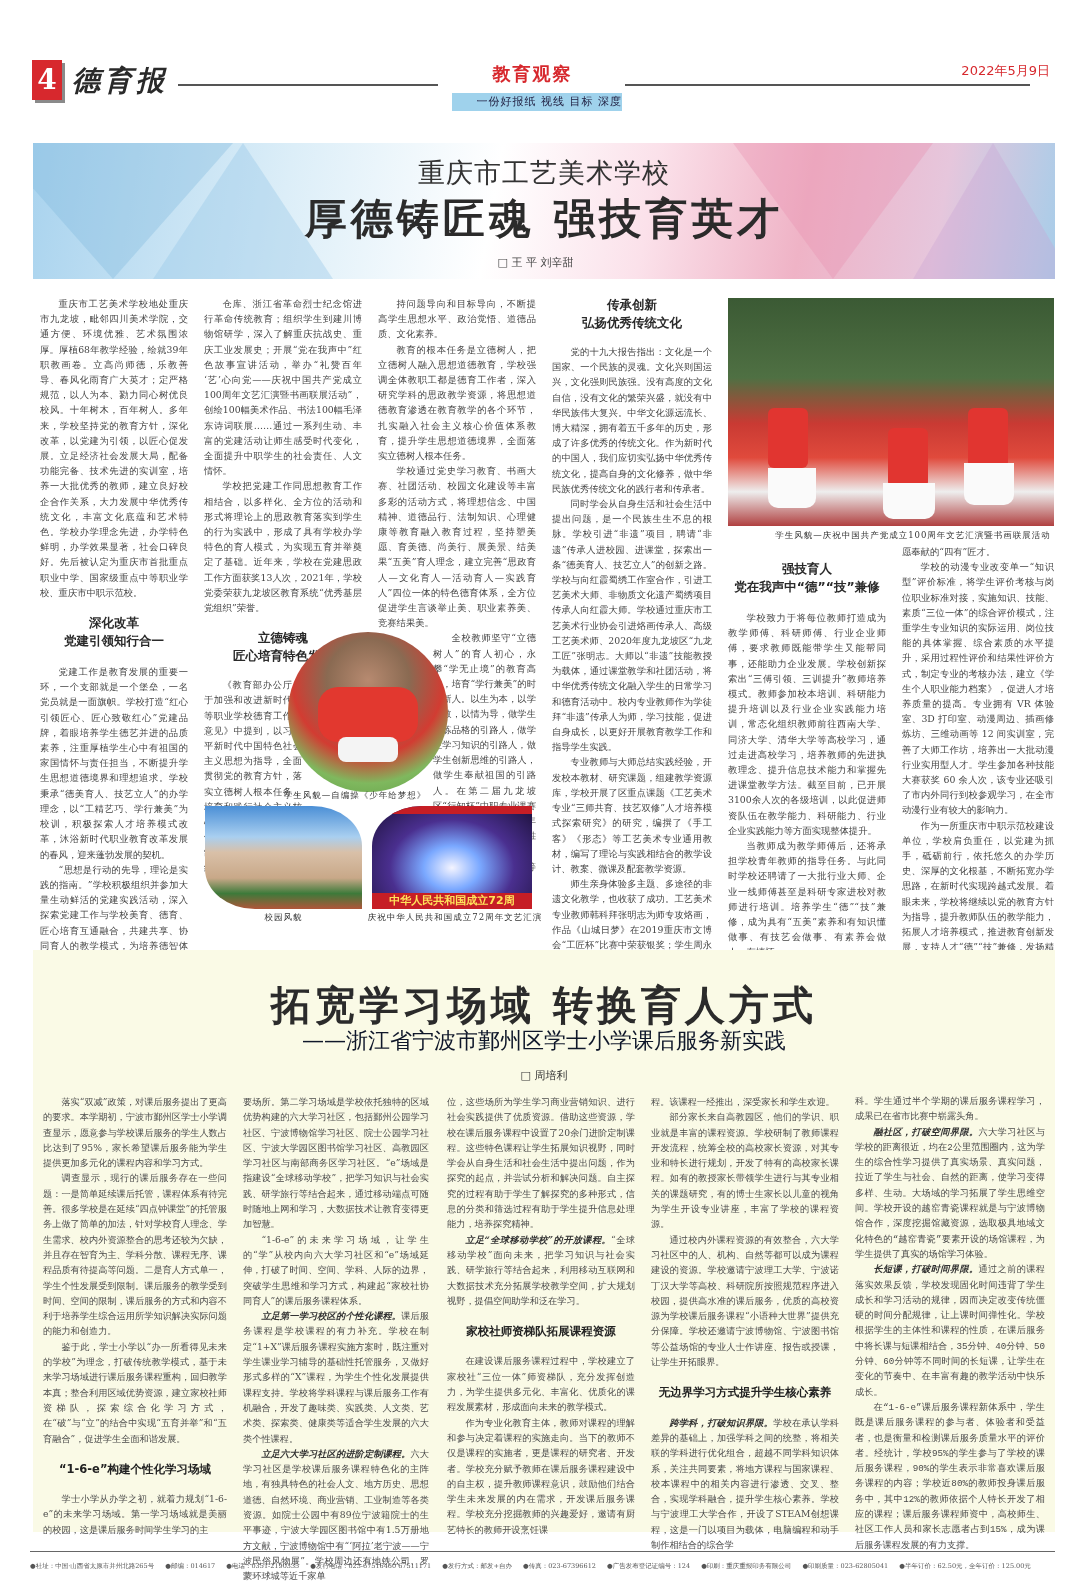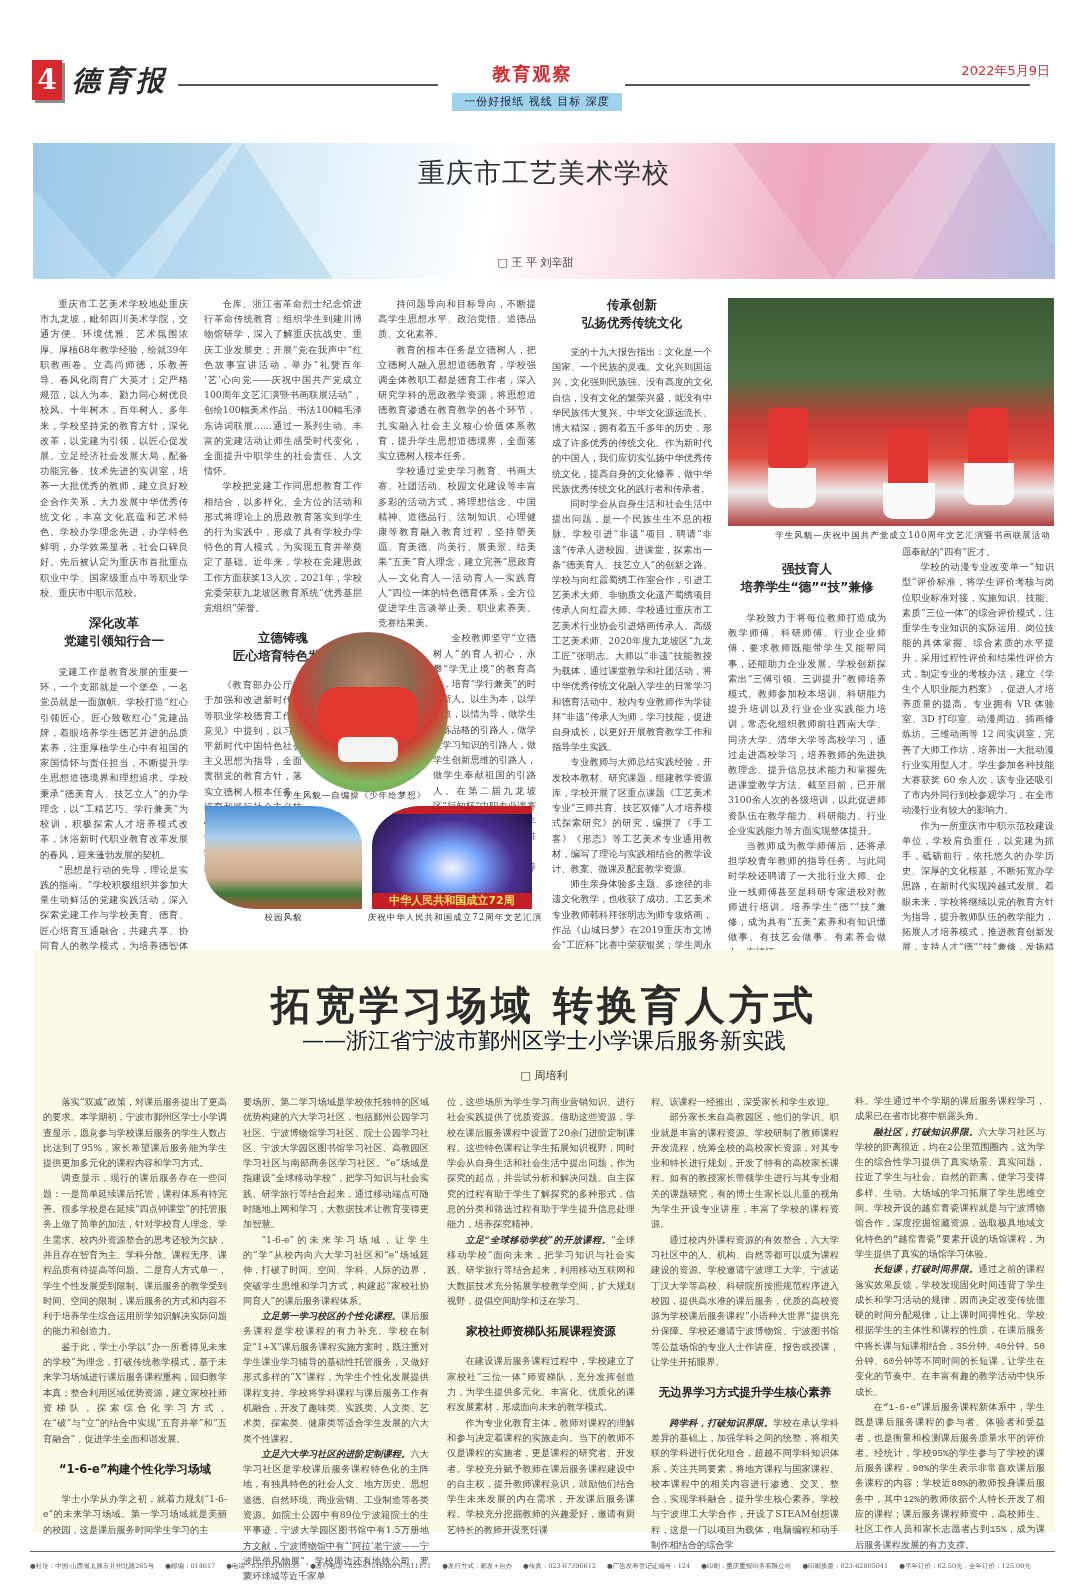--- a/index.html
+++ b/index.html
@@ -11,21 +11,21 @@
   .page-num { position: absolute; left: 32px; top: 60px; width: 30px; height: 40px; background: #d7282d;
     color: #fff; font-family: "DejaVu Serif", serif; font-weight: bold; font-size: 28px; text-align: center; line-height: 40px;
     box-shadow: 3px 3px 0 #8a8a8a; }
   .paper-name { position: absolute; left: 72px; top: 62px; font-family: "DejaVu Serif", serif; font-style: italic; font-weight: bold;
     font-size: 28px; color: #2a2a2a; letter-spacing: 4px; }
   .rule-left { position: absolute; left: 178px; top: 84px; width: 260px; height: 2px; background: #555; }
   .rule-right { position: absolute; left: 625px; top: 84px; width: 405px; height: 2px; background: #555; }
   .section-title { position: absolute; left: 440px; top: 62px; width: 185px; text-align: center;
     font-family: "DejaVu Sans", sans-serif; font-weight: bold; font-size: 18px; color: #d7282d; letter-spacing: 2px; }
   .slogan { position: absolute; left: 452px; top: 93px; width: 170px; height: 18px; background: #9fd2ec;
-    font-size: 11px; color: #224; text-align: center; line-height: 18px; letter-spacing: 1px; }
+    font-size: 11px; color: #224; text-align: right; line-height: 18px; letter-spacing: 1px; }
   .date { position: absolute; right: 30px; top: 62px; font-family: "DejaVu Sans", sans-serif; font-size: 13px; color: #d7282d; }
 
   
   .banner1 { position: absolute; left: 33px; top: 143px; width: 1022px; height: 136px;
     background: linear-gradient(100deg, #a9d3ee 0%, #dceef8 25%, #ffffff 45%, #fbe1ea 60%, #efb3c6 75%, #e6c6dc 88%, #a7cde9 100%);
     overflow: hidden; }
   .banner1 .tri { position: absolute; width: 0; height: 0; opacity: .35; }
   .banner1 .kicker { position: absolute; left: 0; right: 0; top: 12px; text-align: center; font-family: "DejaVu Serif", serif;
     font-size: 27px; color: #333; letter-spacing: 1px; }
   .banner1 .headline { position: absolute; left: 0; right: 0; top: 48px; text-align: center; font-family: "DejaVu Sans", sans-serif;
@@ -72,20 +72,21 @@
   <div class="slogan">一份好报纸  视线 目标 深度</div>
   <div class="date">2022年5月9日</div>
 </div>
 
 <div class="banner1">
   <div class="tri" style="left:-40px;top:0;border-left:120px solid transparent;border-right:120px solid transparent;border-top:136px solid #7fb6de;"></div>
   <div class="tri" style="left:120px;top:0;border-left:90px solid transparent;border-right:90px solid transparent;border-bottom:136px solid #8fc2e6;"></div>
   <div class="tri" style="left:700px;top:0;border-left:100px solid transparent;border-right:100px solid transparent;border-top:136px solid #e890ae;"></div>
   <div class="tri" style="left:880px;top:0;border-left:80px solid transparent;border-right:80px solid transparent;border-bottom:136px solid #c9a3d4;"></div>
   <div class="kicker">重庆市工艺美术学校</div>
+  <div class="headline">厚德铸匠魂  强技育英才</div>
   <div class="byline">□ 王 平   刘辛甜</div>
 </div>
 
 <div class="col" style="left:40px;top:296px;width:148px;">
   <p>重庆市工艺美术学校地处重庆市九龙坡，毗邻四川美术学院，交通方便、环境优雅、艺术氛围浓厚。厚植68年教学经验，绘就39年职教画卷。立高尚师德，乐教善导、春风化雨育广大英才；定严格规范，以人为本、勠力同心树优良校风。十年树木，百年树人。多年来，学校坚持党的教育方针，深化改革，以党建为引领，以匠心促发展。立足经济社会发展大局，配备功能完备、技术先进的实训室，培养一大批优秀的教师，建立良好校企合作关系，大力发展中华优秀传统文化，丰富文化底蕴和艺术特色。学校办学理念先进，办学特色鲜明，办学效果显著，社会口碑良好。先后被认定为重庆市首批重点职业中学、国家级重点中等职业学校、重庆市中职示范校。</p>
   <div style="height:14px"></div>
   <div class="subhead">
     <div>深化改革</div>
     <div>党建引领知行合一</div>
   </div>
@@ -133,21 +134,21 @@
   <div style="position:absolute;left:155px;top:185px;width:52px;height:36px;background:#fafafa;border-radius:0 0 10px 10px;"></div>
   <div style="position:absolute;left:240px;top:110px;width:40px;height:60px;background:#e13530;border-radius:6px;"></div>
   <div style="position:absolute;left:236px;top:165px;width:50px;height:42px;background:#fafafa;border-radius:0 0 10px 10px;"></div>
 </div>
 <div class="caption" style="left:750px;top:530px;width:326px;">学生风貌—庆祝中国共产党成立100周年文艺汇演暨书画联展活动</div>
 
 <div class="col" style="left:728px;top:544px;width:158px;">
   <div style="height:16px"></div>
   <div class="subhead">
     <div>强技育人</div>
-    <div>培养学生“德”“技”兼修</div>
+    <div>党在我声中“德”“技”兼修</div>
   </div>
   <div style="height:14px"></div>
   <p>学校致力于将每位教师打造成为教学师傅、科研师傅、行业企业师傅，要求教师既能带学生又能帮同事，还能助力企业发展。学校创新探索出“三傅引领、三训提升”教师培养模式。教师参加校本培训、科研能力提升培训以及行业企业实践能力培训，常态化组织教师前往西南大学、同济大学、清华大学等高校学习，通过走进高校学习，培养教师的先进执教理念、提升信息技术能力和掌握先进课堂教学方法。截至目前，已开展3100余人次的各级培训，以此促进师资队伍在教学能力、科研能力、行业企业实践能力等方面实现整体提升。</p>
   <p>当教师成为教学师傅后，还将承担学校青年教师的指导任务。与此同时学校还聘请了一大批行业大师、企业一线师傅甚至是科研专家进校对教师进行培训。培养学生“德”“技”兼修，成为具有“五美”素养和有知识懂做事、有技艺会做事、有素养会做人、有情怀</p>
 </div>
 
 <div class="col" style="left:902px;top:544px;width:152px;">
   <p style="text-indent:0;">愿奉献的“四有”匠才。</p>
   <p>学校的动漫专业改变单一“知识型”评价标准，将学生评价考核与岗位职业标准对接，实施知识、技能、素质“三位一体”的综合评价模式，注重学生专业知识的实际运用、岗位技能的具体掌握、综合素质的水平提升，采用过程性评价和结果性评价方式，制定专业的考核办法，建立《学生个人职业能力档案》，促进人才培养质量的提高。专业拥有 VR 体验室、3D 打印室、动漫周边、插画修炼坊、三维动画等 12 间实训室，完善了大师工作坊，培养出一大批动漫行业实用型人才。学生参加各种技能大赛获奖 60 余人次，该专业还吸引了市内外同行到校参观学习，在全市动漫行业有较大的影响力。</p>
   <p>作为一所重庆市中职示范校建设单位，学校肩负重任，以党建为抓手，砥砺前行，依托悠久的办学历史、深厚的文化根基，不断拓宽办学思路，在新时代实现跨越式发展。着眼未来，学校将继续以党的教育方针为指导，提升教师队伍的教学能力，拓展人才培养模式，推进教育创新发展，支持人才“德”“技”兼修，发扬精益求精、锲而不舍的工匠精神，步履铿锵，迈向新征程。</p>
@@ -199,21 +200,21 @@
   <div class="a2col" style="left:618px;top:144px;width:188px;">
     <p style="text-indent:0;">程。该课程一经推出，深受家长和学生欢迎。</p>
     <p>部分家长来自高教园区，他们的学识、职业就是丰富的课程资源。学校研制了教师课程开发流程，统筹全校的高校家长资源，对其专业和特长进行规划，开发了特有的高校家长课程。如有的教授家长带领学生进行与其专业相关的课题研究，有的博士生家长以儿童的视角为学生开设专业讲座，丰富了学校的课程资源。</p>
     <p>通过校内外课程资源的有效整合，六大学习社区中的人、机构、自然等都可以成为课程建设的资源。学校邀请宁波理工大学、宁波诺丁汉大学等高校、科研院所按照规范程序进入校园，提供高水准的课后服务，优质的高校资源为学校课后服务课程“小语种大世界”提供充分保障。学校还邀请宁波博物馆、宁波图书馆等公益场馆的专业人士作讲座、报告或授课，让学生开拓眼界。</p>
     <div class="a2sub">无边界学习方式提升学生核心素养</div>
     <p><span class="lead">跨学科，打破知识界限。</span><span>学校在承认学科差异的基础上，加强学科之间的统整，将相关联的学科进行优化组合，超越不同学科知识体系，关注共同要素，将地方课程与国家课程、校本课程中的相关内容进行渗透、交叉、整合，实现学科融合，提升学生核心素养。学校与宁波理工大学合作，开设了STEAM创想课程，这是一门以项目为载体，电脑编程和动手制作相结合的综合学</span></p>
   </div>
 
   <div class="a2col" style="left:822px;top:144px;width:190px;font-family:Liberation Mono, monospace;">
     <p style="text-indent:0;">科。学生通过半个学期的课后服务课程学习，成果已在省市比赛中崭露头角。</p>
-    <p><span class="lead">融社区，打破知识界限。</span><span>六大学习社区与学校的距离很近，均在2公里范围圈内，这为学生的综合性学习提供了真实场景、真实问题，拉近了学生与社会、自然的距离，使学习变得多样、生动。大场域的学习拓展了学生思维空间。学校开设的越窑青瓷课程就是与宁波博物馆合作，深度挖掘馆藏资源，选取极具地域文化特色的“越窑青瓷”要素开设的场馆课程，为学生提供了真实的场馆学习体验。</span></p>
+    <p><span class="lead">融社区，打破空间界限。</span><span>六大学习社区与学校的距离很近，均在2公里范围圈内，这为学生的综合性学习提供了真实场景、真实问题，拉近了学生与社会、自然的距离，使学习变得多样、生动。大场域的学习拓展了学生思维空间。学校开设的越窑青瓷课程就是与宁波博物馆合作，深度挖掘馆藏资源，选取极具地域文化特色的“越窑青瓷”要素开设的场馆课程，为学生提供了真实的场馆学习体验。</span></p>
     <p><span class="lead">长短课，打破时间界限。</span><span>通过之前的课程落实效果反馈，学校发现固化时间违背了学生成长和学习活动的规律，因而决定改变传统僵硬的时间分配规律，让上课时间弹性化。学校根据学生的主体性和课程的性质，在课后服务中将长课与短课相结合，35分钟、40分钟、50分钟、60分钟等不同时间的长短课，让学生在变化的节奏中、在丰富有趣的教学活动中快乐成长。</span></p>
     <p>在“1-6-e”课后服务课程新体系中，学生既是课后服务课程的参与者、体验者和受益者，也是衡量和检测课后服务质量水平的评价者。经统计，学校95%的学生参与了学校的课后服务课程，90%的学生表示非常喜欢课后服务课程的内容；学校近80%的教师投身课后服务中，其中12%的教师依据个人特长开发了相应的课程；课后服务课程师资中，高校师生、社区工作人员和家长志愿者占到15%，成为课后服务课程发展的有力支撑。</p>
   </div>
 </div>
 
 <div class="footer-rule"></div>
 <div class="footer">
   <span>●社址：中国·山西省太原市并州北路265号</span>
   <span>●邮编：014617</span>
   <span>●电话：0351-2190335</span>

